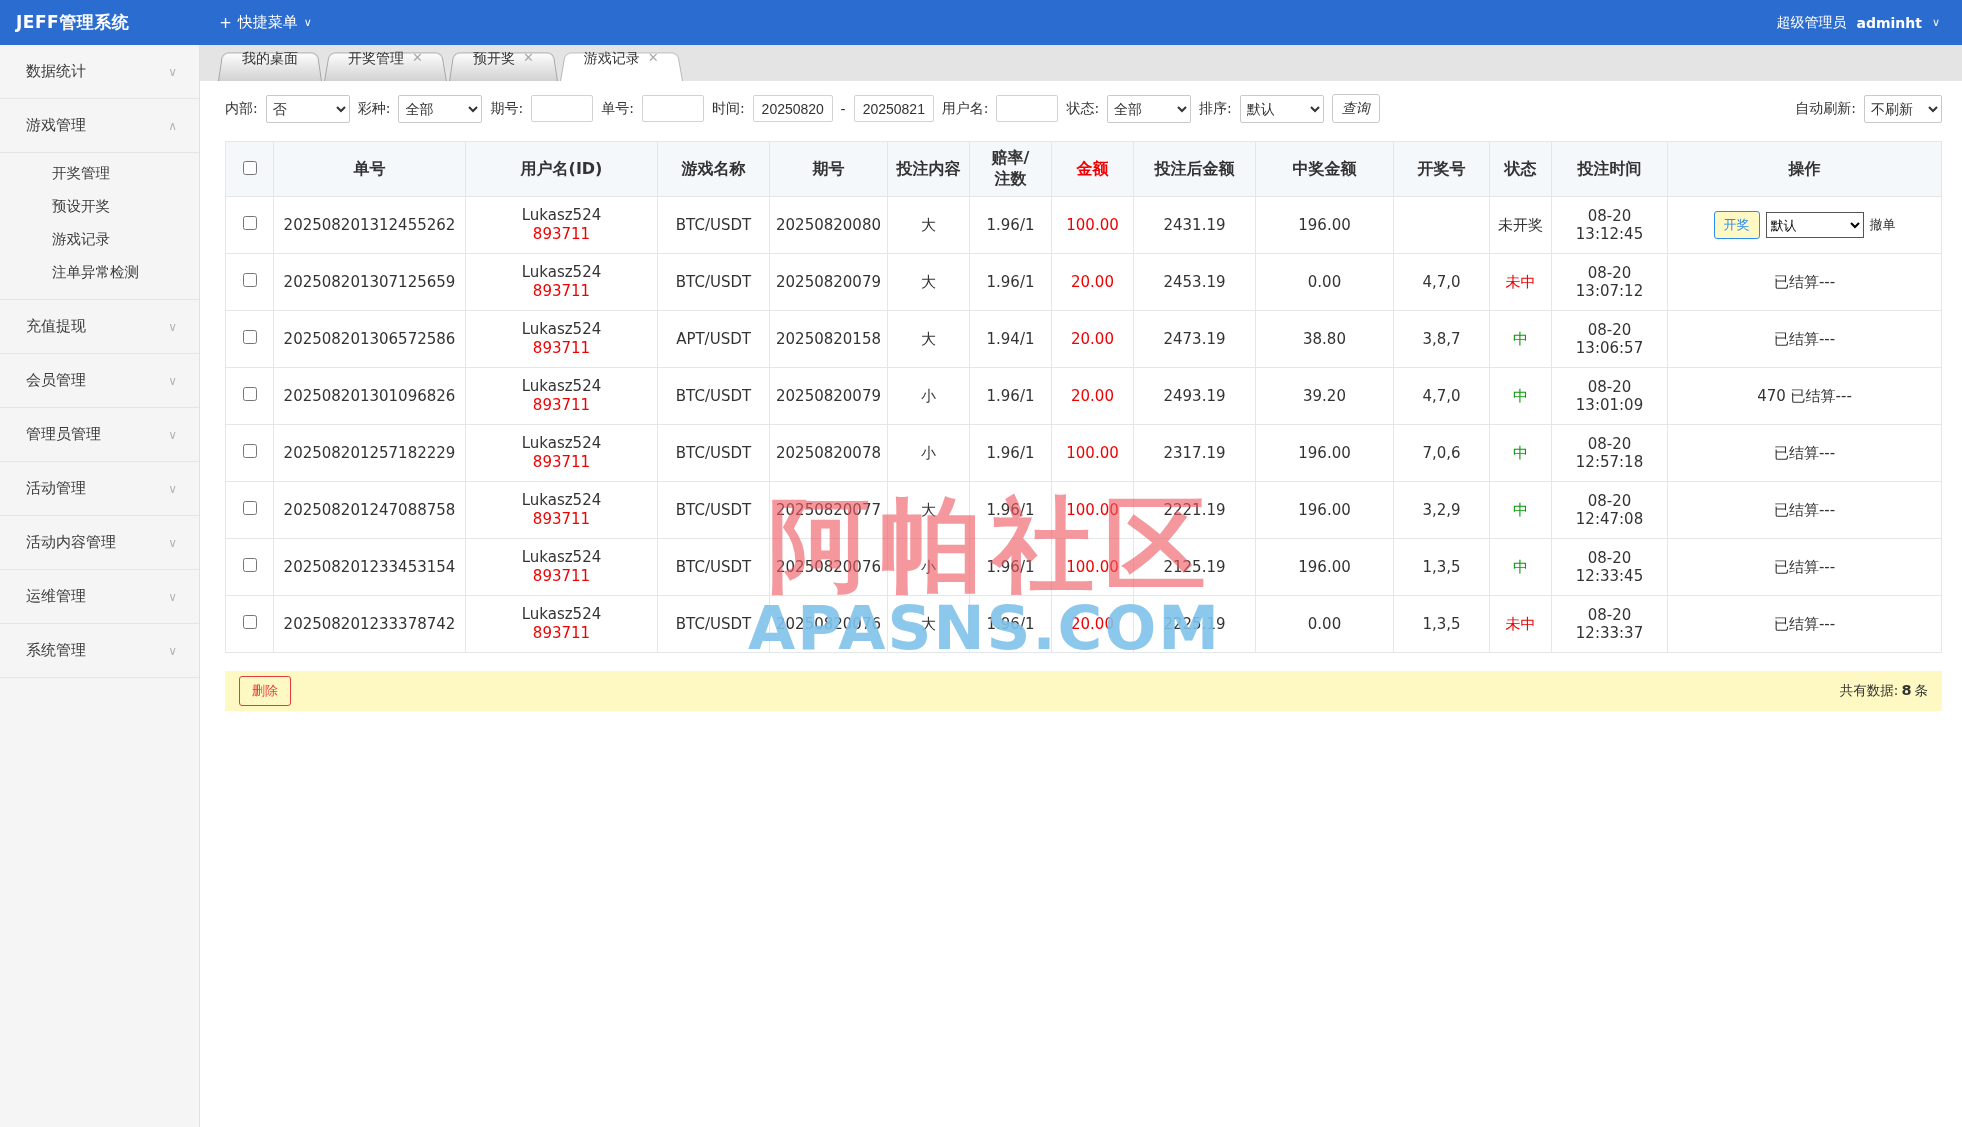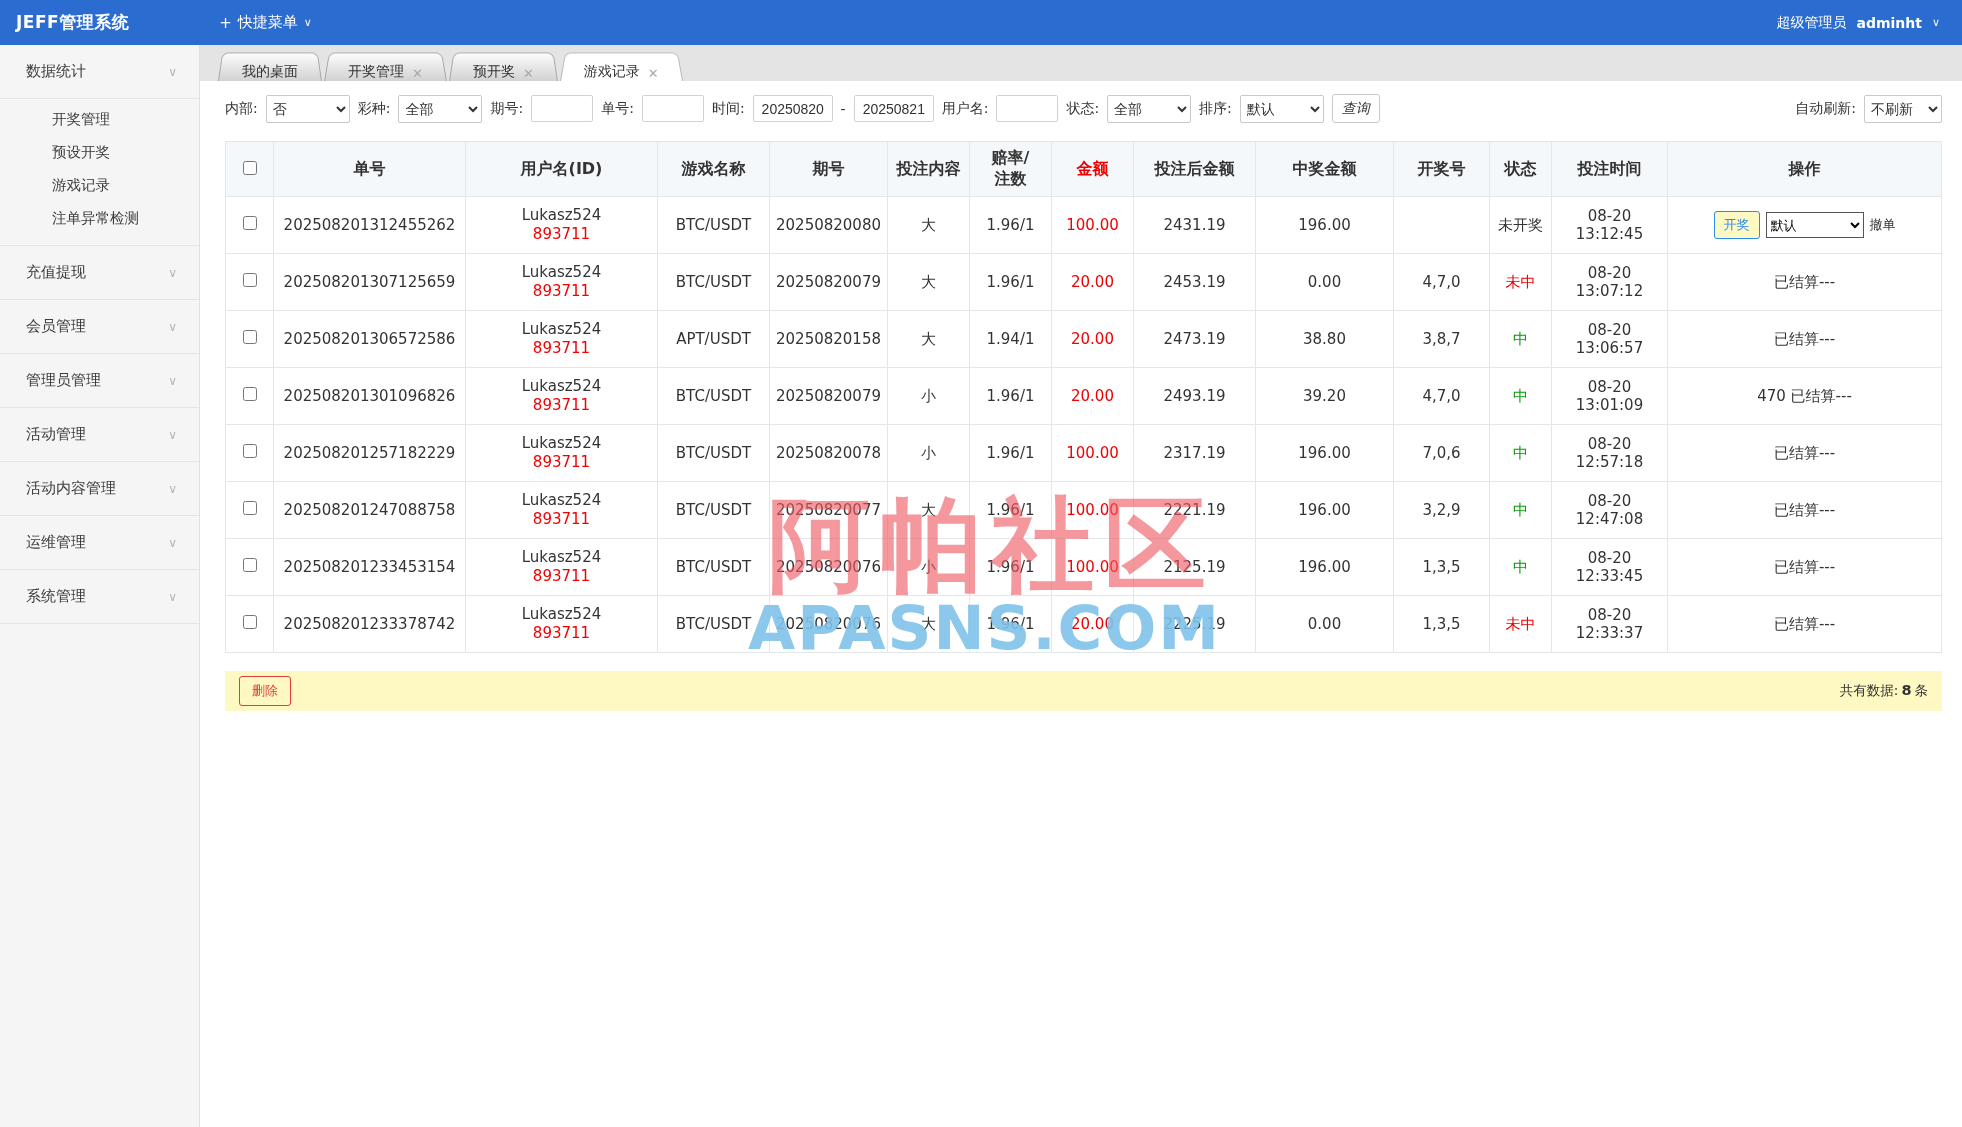--- a/index.html
+++ b/index.html
@@ -23,21 +23,21 @@
   .side-sub { border-bottom:1px solid #e5e5e5; padding:4px 0 10px; }
   .side-sub-item { height:33px; line-height:33px; padding-left:52px; font-size:14.5px; color:#3c3c3c; cursor:pointer; }
   .collapse-handle { position:absolute; left:200px; top:545px; width:13px; height:42px;
     background:#e7e7e7; border:1px solid #d5d5d5; border-left:none; border-radius:0 6px 6px 0;
     display:flex; align-items:center; justify-content:center; color:#9a9a9a; font-size:11px; cursor:pointer; }
 
   
   .main { position:absolute; left:200px; top:45px; width:1762px; height:1082px; background:#fff; }
 
   .tabstrip { height:36px; background:#e4e4e4; display:flex; align-items:flex-end; padding-left:18px; }
-  .tab { position:relative; height:31px; padding:0 24px; display:flex; align-items:flex-end; gap:8px;
+  .tab { position:relative; height:31px; padding:0 24px; display:flex; align-items:flex-start; gap:8px;
     font-size:14px; color:#333; cursor:pointer; margin-right:2px; }
   .tab-bg { position:absolute; inset:0; border:1px solid #a5a5a5; border-bottom:none;
     border-radius:7px 7px 0 0; background:linear-gradient(180deg,#fdfdfd 0%,#d2d2d2 100%);
     transform:perspective(6px) rotateX(1deg); transform-origin:bottom; }
   .tab.active .tab-bg { background:#fff; border-color:#b7b7b7; }
   .tab > span { position:relative; z-index:2; }
   .tab-close { color:#a9a9a9; font-size:13px; }
 
   
   .filterbar { display:flex; align-items:center; gap:8px; padding:13px 20px 12px 25px; font-size:14px; }
@@ -99,20 +99,24 @@
     <span>超级管理员</span>
     <span style="font-weight:bold;cursor:pointer;">adminht</span>
     <span class="caret" style="cursor:pointer;">∨</span>
   </div>
 </div>
 
 <div class="sidebar" id="sidebar">
     <div class="side-item">
       <span>数据统计</span>
       <span class="chev">∨</span>
+    </div>
+    <div class="side-item">
+      <span>游戏管理</span>
+      <span class="chev">∧</span>
     </div>
     <div class="side-sub">
       <div class="side-sub-item">开奖管理</div>
       <div class="side-sub-item">预设开奖</div>
       <div class="side-sub-item">游戏记录</div>
       <div class="side-sub-item">注单异常检测</div>
     </div>
     <div class="side-item">
       <span>充值提现</span>
       <span class="chev">∨</span>

